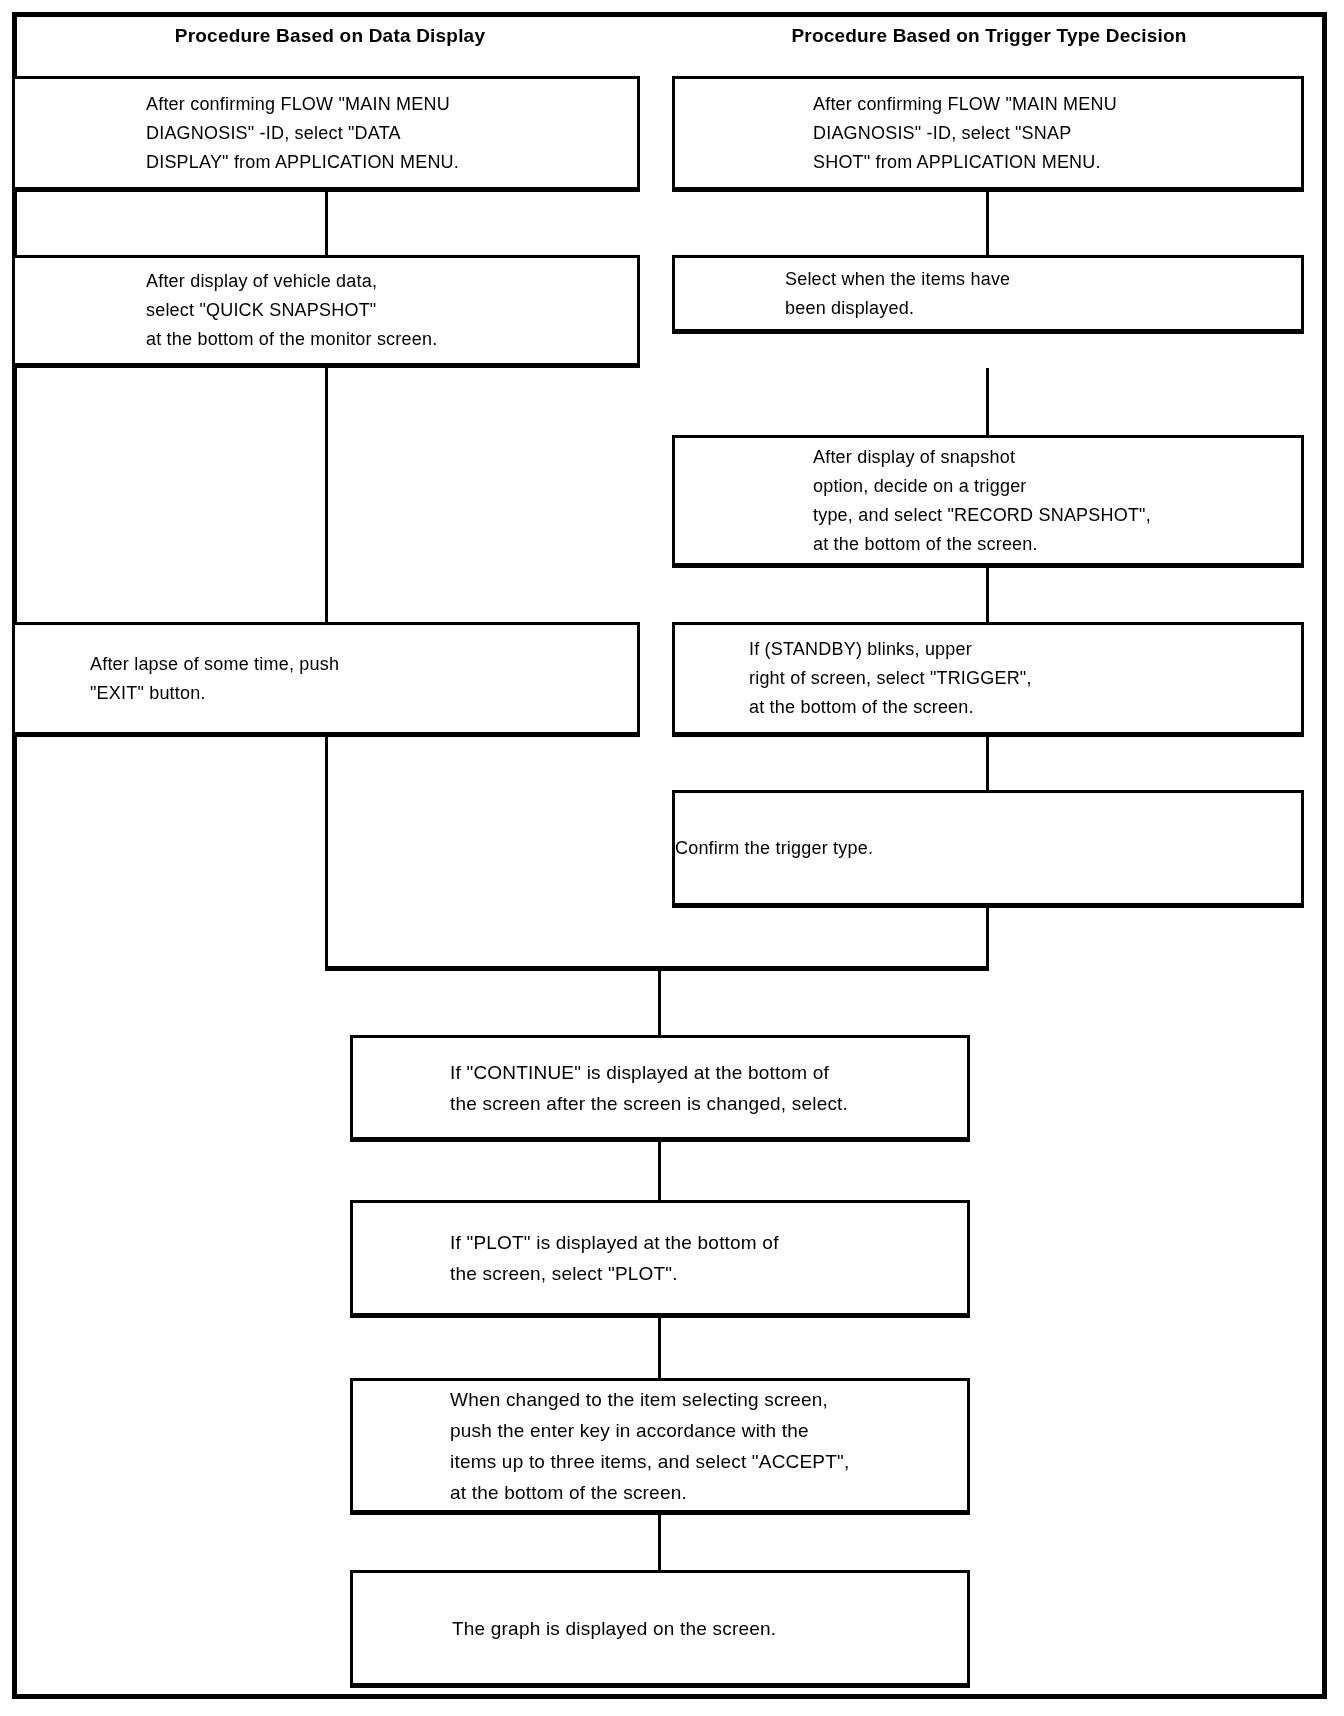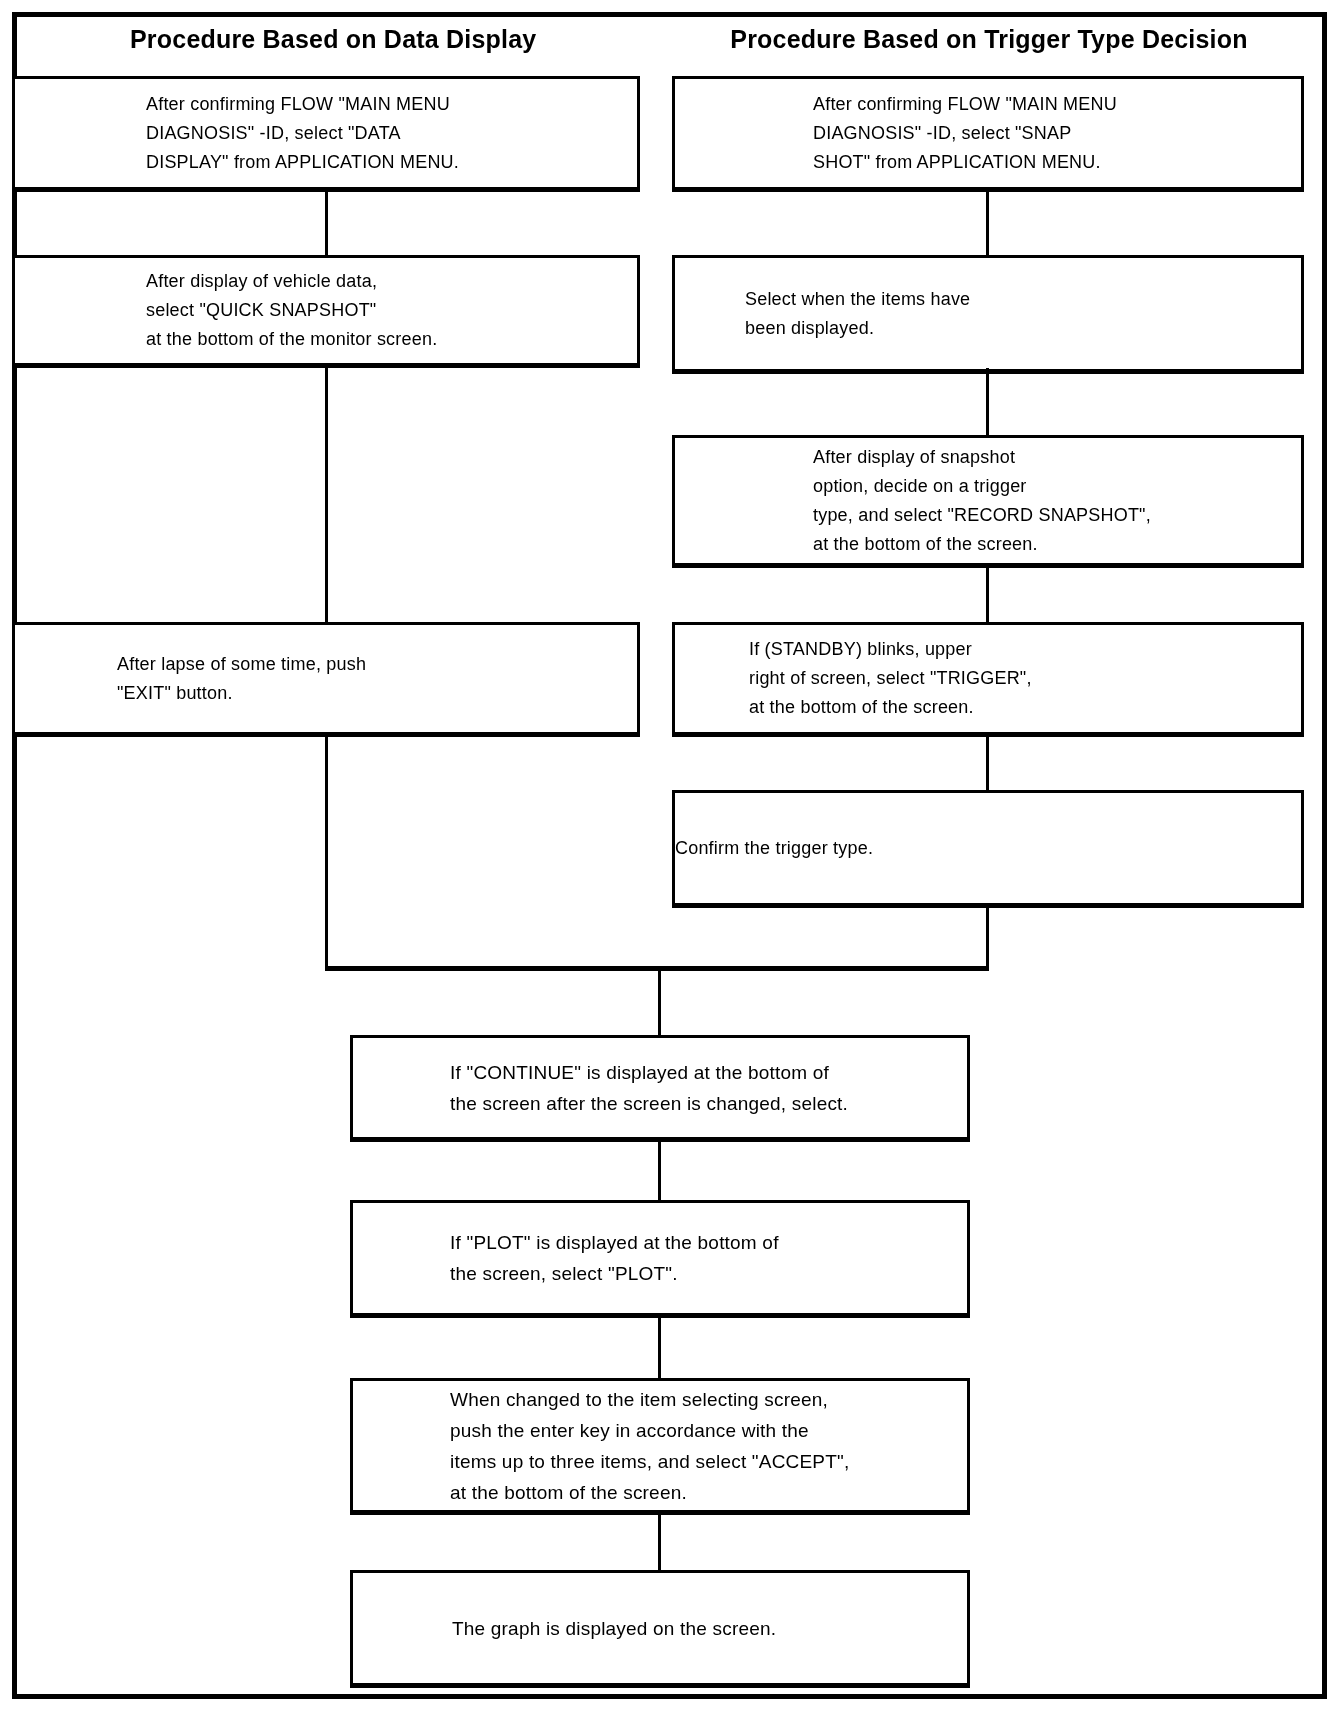--- a/index.html
+++ b/index.html
@@ -5,40 +5,40 @@
   html,body { margin:0; padding:0; background:#ffffff; }
   .page {
     position:relative; width:1344px; height:1716px; background:#ffffff;
     font-family:"Liberation Sans", sans-serif; color:#000000; overflow:hidden;
   }
   .frame {
     position:absolute; left:12px; top:12px; width:1315px; height:1687px;
     border:5px solid #000; box-sizing:border-box; background:transparent;
   }
   .col-header {
-    position:absolute; top:25px; font-size:25px; font-weight:bold;
+    position:absolute; top:25px; font-size:19px; font-weight:bold;
     text-align:center; letter-spacing:0.2px; white-space:nowrap;
   }
   .hdr-left  { left:130px; width:400px; }
   .hdr-right { left:689px; width:600px; }
   .fbox {
     position:absolute; box-sizing:border-box; background:#ffffff;
     border:3px solid #000; border-bottom-width:5px;
     display:flex; flex-direction:column; justify-content:center;
   }
   .box-text {
     white-space:pre-line; font-size:18px; line-height:29px; letter-spacing:0.2px;
   }
   
   .b-l1 { left:12px;  top:76px;  width:628px; height:116px; padding-left:131px; }
   .b-l2 { left:12px;  top:255px; width:628px; height:113px; padding-left:131px; }
-  .b-l3 { left:12px;  top:622px; width:628px; height:115px; padding-left:102px; }
+  .b-l3 { left:12px;  top:622px; width:628px; height:115px; padding-left:75px; }
   
   .b-r1 { left:672px; top:76px;  width:632px; height:116px; padding-left:138px; }
-  .b-r2 { left:672px; top:255px; width:632px; height:119px; padding-left:70px; }
+  .b-r2 { left:672px; top:255px; width:632px; height:79px; padding-left:110px; }
   .b-r3 { left:672px; top:435px; width:632px; height:133px; padding-left:138px; }
   .b-r4 { left:672px; top:622px; width:632px; height:115px; padding-left:74px; }
   .b-r5 { left:672px; top:790px; width:632px; height:118px; }
   
   .b-m1 { left:350px; top:1035px; width:620px; height:107px; padding-left:97px; }
   .b-m2 { left:350px; top:1200px; width:620px; height:118px; padding-left:97px; }
   .b-m3 { left:350px; top:1378px; width:620px; height:137px; padding-left:97px; }
   .b-m4 { left:350px; top:1570px; width:620px; height:118px; padding-left:99px; }
   .b-m1 .box-text, .b-m2 .box-text, .b-m3 .box-text, .b-m4 .box-text {
     font-size:19px; line-height:31px;

